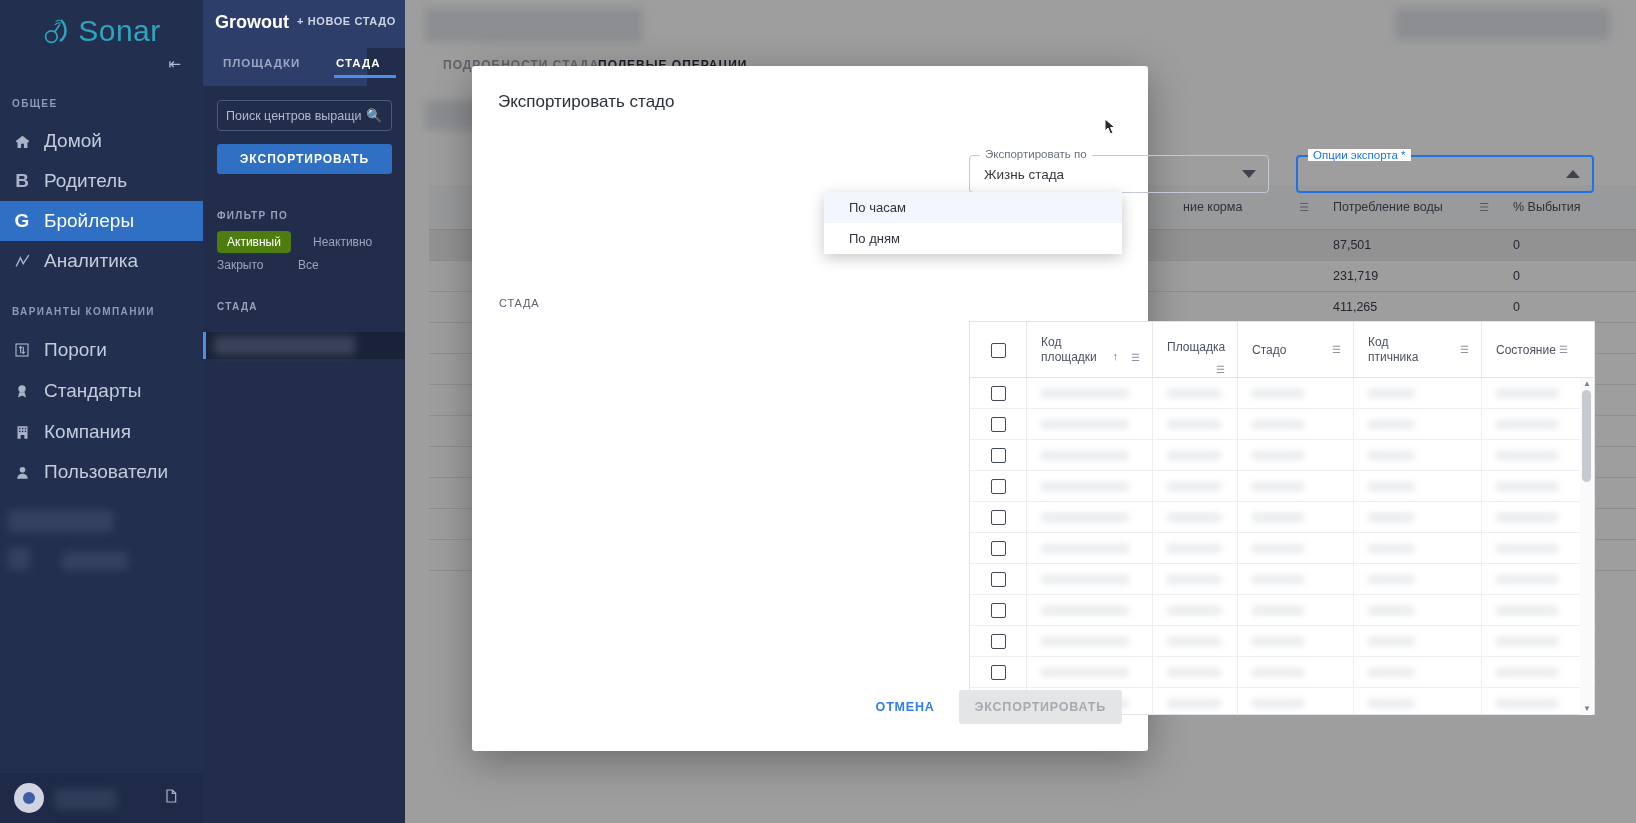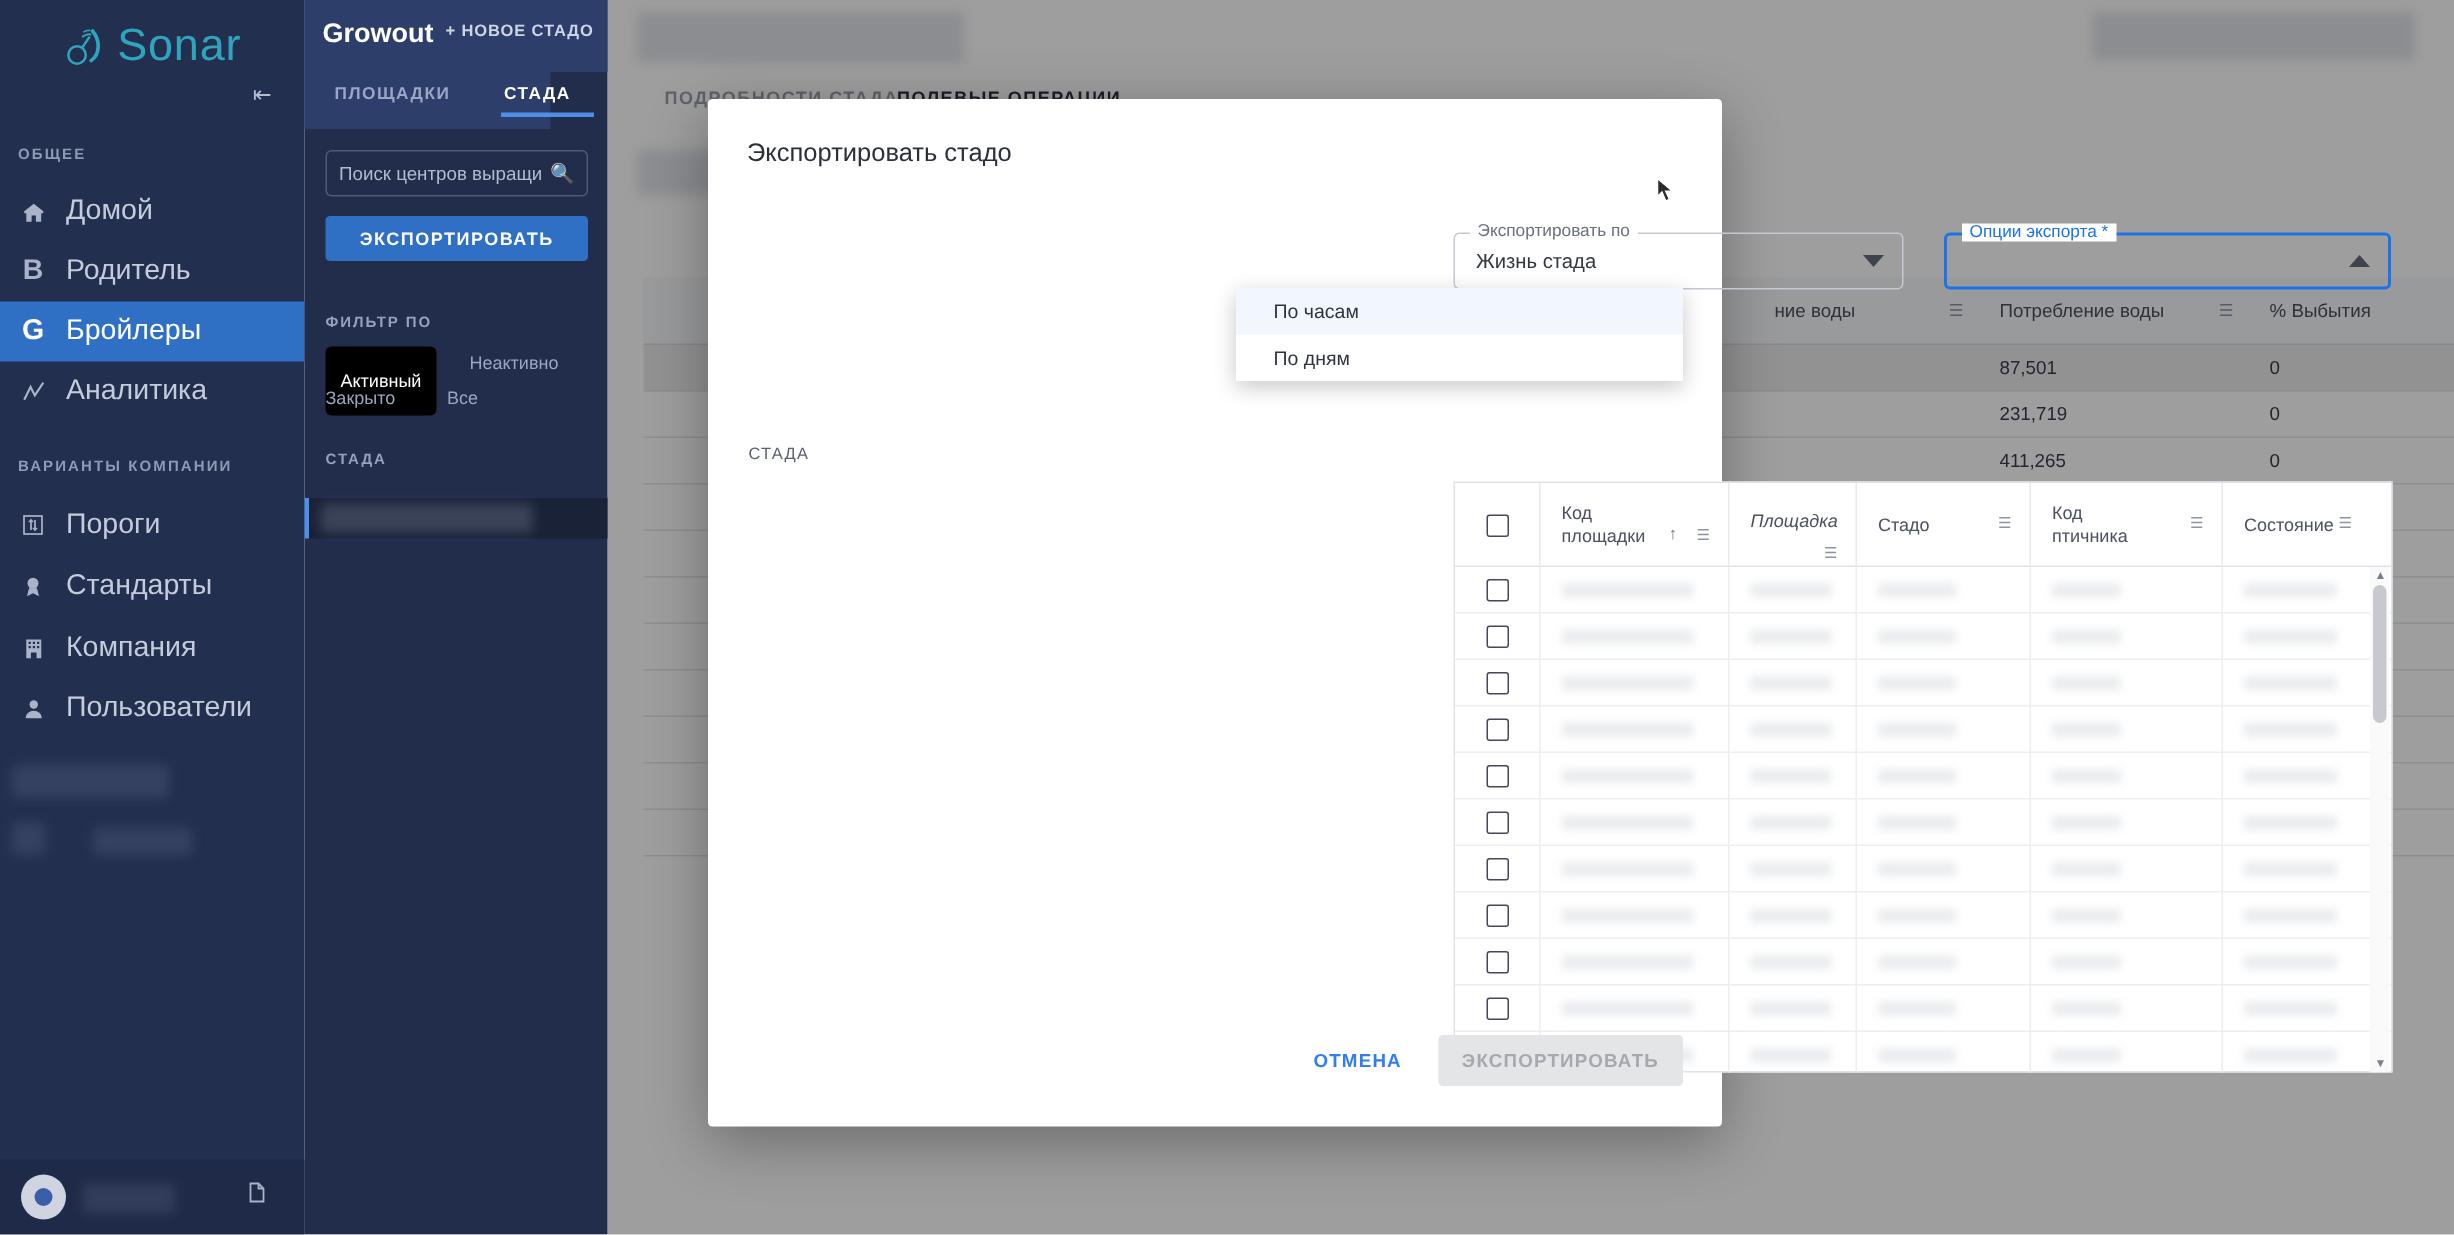--- a/index.html
+++ b/index.html
@@ -65,21 +65,21 @@
   .searchbox span.ph { color: #b2bacd; font-size: 12.5px; flex: 1;
     white-space: nowrap; overflow: hidden; }
   .searchbox span.ic { color: #b2bacd; font-size: 13px; }
   .exp-btn { position: absolute; left: 14px; top: 144px; width: 175px; height: 30px;
     background: #2f6fc4; border: 0; border-radius: 3px; color: #fff;
     font-size: 12px; font-weight: 700; letter-spacing: 1px; cursor:pointer;
     font-family: "Liberation Sans", sans-serif; }
   .p2-lbl { position: absolute; left: 14px; color: #97a1bc; font-size: 10px;
     letter-spacing: 1.3px; font-weight: 700; }
   .chip { position: absolute; font-size: 12px; cursor: pointer; }
-  .chip.on { background: #000000; color:#fff; border-radius: 4px; padding: 16px 10px; text-align: center; }
+  .chip.on { background: #4d7c0f; color:#fff; border-radius: 4px; padding: 4px 10px; text-align: center; }
   .chip.off { color: #9aa5c0; }
   .herd-row { position: absolute; left: 0; top: 332px; width: 202px; height: 27px;
     background: #1a2238; }
   .herd-row:before { content:''; position:absolute; left:0; top:0; width:3px;
     height:27px; background:#4d8fe8; }
 
   
   .main { position: absolute; left: 405px; top: 0; width: 1231px; height: 823px;
     background: #ffffff; }
   .main-dim { position: absolute; left: 405px; top: 0; width: 1231px; height: 823px;
@@ -164,21 +164,21 @@
 
     <div class="main-tab a">ПОДРОБНОСТИ СТАДА</div>
     <div class="main-tab b">ПОЛЕВЫЕ ОПЕРАЦИИ</div>
 
     <div class="redact" style="left:20px;top:100px;width:130px;height:30px;"></div>
 
     <div class="maintbl">
       <div class="mt-head">
         <div class="cell" style="width:740px;"></div>
         <div class="cell" style="width:150px;">
-          <span>ние воды</span>
+          <span>ние корма</span>
           <span class="filt">☰</span>
         </div>
         <div class="cell" style="width:180px;">
           <span>Потребление воды</span>
           <span class="filt">☰</span>
         </div>
         <div class="cell" style="width:190px;">
           <span>% Выбытия</span>
           
         </div>
@@ -415,21 +415,21 @@
       <div class="mt-hdr">
         <div class="mt-col" style="width:57px;justify-content:center;padding-left:0;">
           <span class="cbx"></span>
         </div>
         <div class="mt-col" style="width:126px;">
           <span style="max-width:68px;">Код площадки</span>
           <span style="position:absolute;right:34px;bottom:14px;font-size:11px;color:#6d7383;">↑</span>
           <span style="position:absolute;right:12px;bottom:14px;font-size:10px;color:#8d94a4;">☰</span>
         </div>
         <div class="mt-col" style="width:85px;overflow:hidden;">
-          <span style="width:26px;display:block;line-height:1.0;margin-top:-6px;font-style:italic;">Площадка</span>
+          <span style="width:26px;display:block;line-height:1.0;margin-top:-6px;">Площадка</span>
           <span style="position:absolute;right:12px;bottom:2px;font-size:10px;color:#8d94a4;">☰</span>
         </div>
         <div class="mt-col" style="width:116px;">
           <span>Стадо</span>
           <span style="position:absolute;right:12px;top:50%;transform:translateY(-50%);font-size:10px;color:#8d94a4;">☰</span>
         </div>
         <div class="mt-col" style="width:128px;">
           <span style="max-width:70px;">Код птичника</span>
           <span style="position:absolute;right:12px;top:50%;transform:translateY(-50%);font-size:10px;color:#8d94a4;">☰</span>
         </div>

